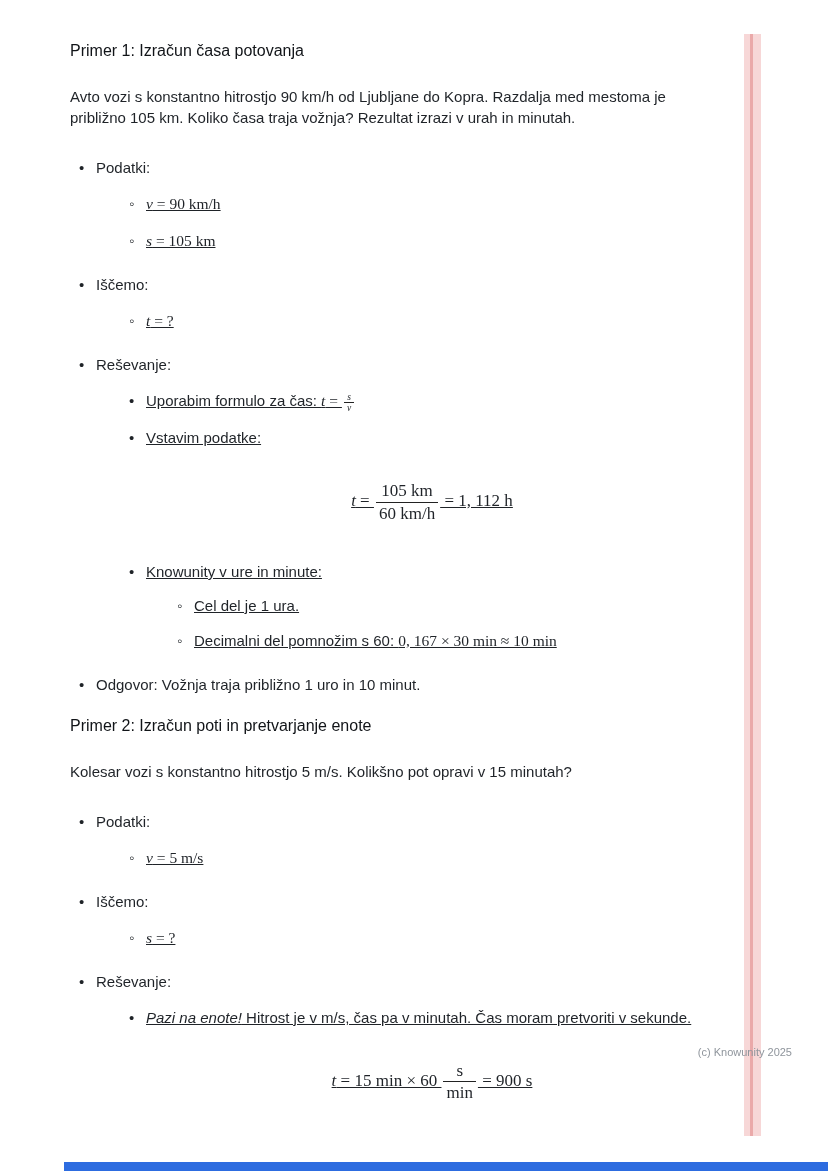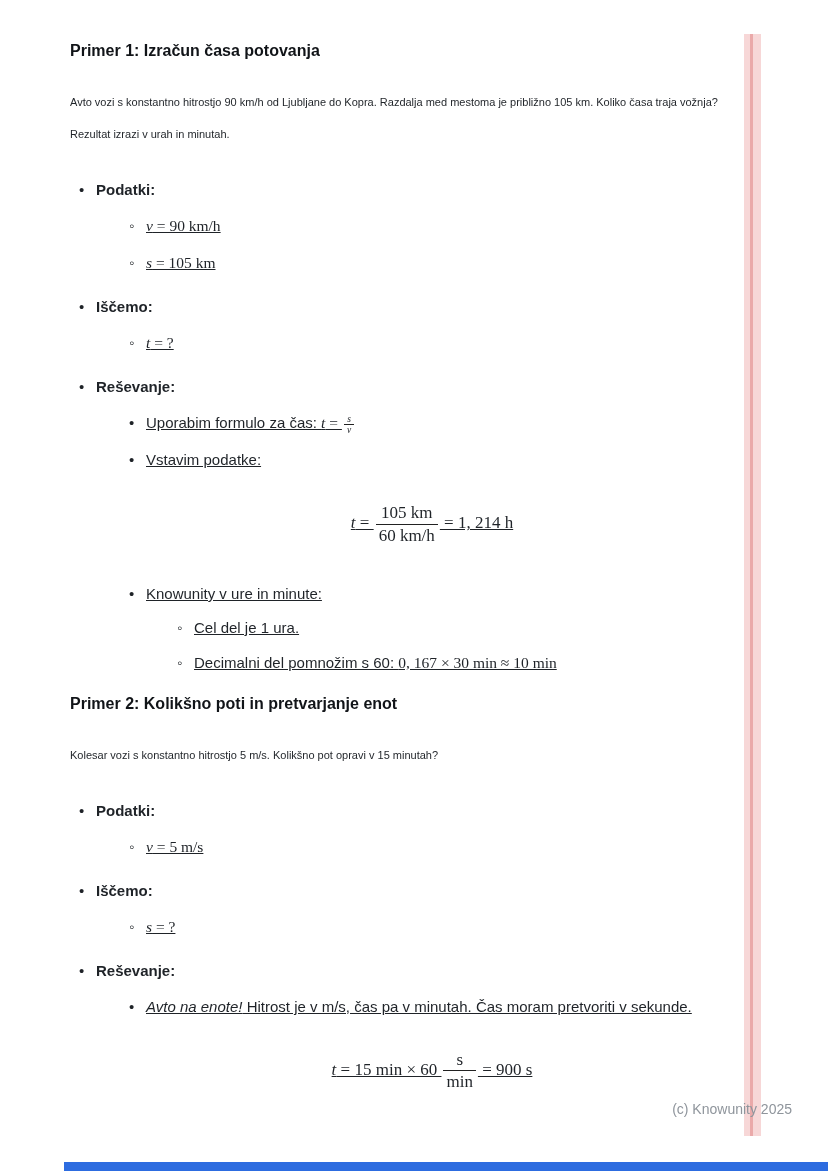--- a/index.html
+++ b/index.html
@@ -6,47 +6,47 @@
   body {
     width: 828px; height: 1171px;
     background: #ffffff;
     font-family: "Liberation Sans", "DejaVu Sans", sans-serif;
     color: #1f2328;
     position: relative;
     overflow: hidden;
   }
   .content { position: absolute; left: 70px; top: 42px; width: 648px; z-index: 2; }
 
-  .heading { font-size: 16px; font-weight: 700; margin: 0 0 26px 0; color: #111418; }
+  .heading { font-size: 16px; font-weight: 400; margin: 0 0 26px 0; color: #111418; }
   .heading.second { margin-top: 8px; }
-  .intro { font-size: 11px; line-height: 32px; margin: 0 0 28px 0; }
+  .intro { font-size: 15px; line-height: 21px; margin: 0 0 28px 0; }
 
   ul { list-style: none; margin: 0; padding: 0; }
   .lv1 > li { position: relative; padding-left: 26px; font-size: 15px; line-height: 24px; margin-bottom: 20px; }
   .lv1 > li::before { content: "\2022"; position: absolute; left: 9px; top: 0; }
   .lv2 { margin: 12px 0 0 26px; text-decoration: underline; }
   .lv2 > li { position: relative; padding-left: 24px; margin-bottom: 13px; font-size: 15px; line-height: 24px; }
   .lv2.circle > li::before { content: "\25E6"; position: absolute; left: 7px; top: 0; }
   .lv2.disc > li::before { content: "\2022"; position: absolute; left: 7px; top: 0; }
   .lv3 { margin: 10px 0 0 24px; }
   .lv3 > li { position: relative; padding-left: 24px; margin-bottom: 11px; font-size: 15px; line-height: 24px; }
   .lv3 > li::before { content: "\25E6"; position: absolute; left: 7px; top: 0; }
-  .li-label { font-weight: 700; text-align: center; }
+  .li-label { font-weight: 400; text-align: center; }
 
   .math { font-family: "Liberation Serif", "DejaVu Serif", serif; font-size: 15.5px; }
   .mvar { font-style: italic; }
   .mrm { font-style: normal; }
   .frac { display: inline-flex; flex-direction: column; align-items: center; vertical-align: middle; line-height: 1.25; text-align: center; margin: 0 2px; }
   .frac .num, .frac .den { padding: 0 3px; display: block; }
   .frac .den { border-top: 1px solid #222; }
   .frac.it .num, .frac.it .den { font-style: italic; }
   .frac.small { font-size: 9.5px; line-height: 1.1; }
   .display-math { display: block; text-align: center; font-size: 17px; margin: 30px 0 36px 0; }
 
-  .footer { position: absolute; top: 1101px; right: 36px; font-size: 14px; color: #8f959c; z-index: 5; text-align: center; }
+  .footer { position: absolute; top: 1046px; right: 36px; font-size: 11px; color: #8f959c; z-index: 5; text-align: center; }
 
   .pink-bar { position: absolute; left: 744px; top: 34px; width: 17px; height: 1102px; background: #f7d7d7; z-index: 1; }
   .pink-bar-line { position: absolute; left: 6px; top: 0; width: 3px; height: 100%; background: #eaa9a9; }
   .blue-bar { position: absolute; left: 64px; right: 0; bottom: 0; height: 9px; background: #2d6ce0; z-index: 3; }
 </style>
 </head>
 <body>
 
 <div class="page">
   <div class="content">
@@ -77,37 +77,40 @@
             <span>Uporabim formulo za čas: </span><span class="math"><span class="mvar">t</span><span class="mrm"> = </span><span class="frac it small">
                   <span class="num">s</span>
                   <span class="den">v</span>
                 </span></span>
           </li>
           <li>
             <span>Vstavim podatke:</span>
             <span class="display-math math"><span class="mvar">t</span><span class="mrm"> = </span><span class="frac">
                   <span class="num">105 km</span>
                   <span class="den">60 km/h</span>
-                </span><span class="mrm"> = 1, 214 h</span></span>
+                </span><span class="mrm"> = 1, 112 h</span></span>
           </li>
           <li>
             <span>Knowunity v ure in minute:</span>
             <ul class="lv3">
               <li><span>Cel del je 1 ura.</span></li>
               <li>
                 <span>Decimalni del pomnožim s 60: </span><span class="math"><span class="mrm">0, 167 × 30 min ≈ 10 min</span></span>
               </li>
             </ul>
           </li>
         </ul>
       </li>
 
+      <li>
+        <strong class="li-label">Odgovor:</strong><span> Vožnja traja približno 1 uro in 10 minut.</span>
+      </li>
     </ul>
 
-    <h2 class="heading second">Primer 2: Kolikšno poti in pretvarjanje enot</h2>
+    <h2 class="heading second">Primer 2: Izračun poti in pretvarjanje enote</h2>
     <p class="intro">Kolesar vozi s konstantno hitrostjo 5 m/s. Kolikšno pot opravi v 15 minutah?</p>
 
     <ul class="lv1">
       <li>
         <strong class="li-label">Podatki:</strong>
         <ul class="lv2 circle">
           <li><span class="math"><span class="mvar">v</span><span class="mrm"> = 5 m/s</span></span></li>
         </ul>
       </li>
 
@@ -115,21 +118,21 @@
         <strong class="li-label">Iščemo:</strong>
         <ul class="lv2 circle">
           <li><span class="math"><span class="mvar">s</span><span class="mrm"> = ?</span></span></li>
         </ul>
       </li>
 
       <li>
         <strong class="li-label">Reševanje:</strong>
         <ul class="lv2 disc">
           <li>
-            <em>Avto na enote!</em><span> Hitrost je v m/s, čas pa v minutah. Čas moram pretvoriti v sekunde.</span>
+            <em>Pazi na enote!</em><span> Hitrost je v m/s, čas pa v minutah. Čas moram pretvoriti v sekunde.</span>
             <span class="display-math math"><span class="mvar">t</span><span class="mrm"> = 15 min × 60 </span><span class="frac">
                   <span class="num">s</span>
                   <span class="den">min</span>
                 </span><span class="mrm"> = 900 s</span></span>
           </li>
 
         </ul>
       </li>
     </ul>
 

